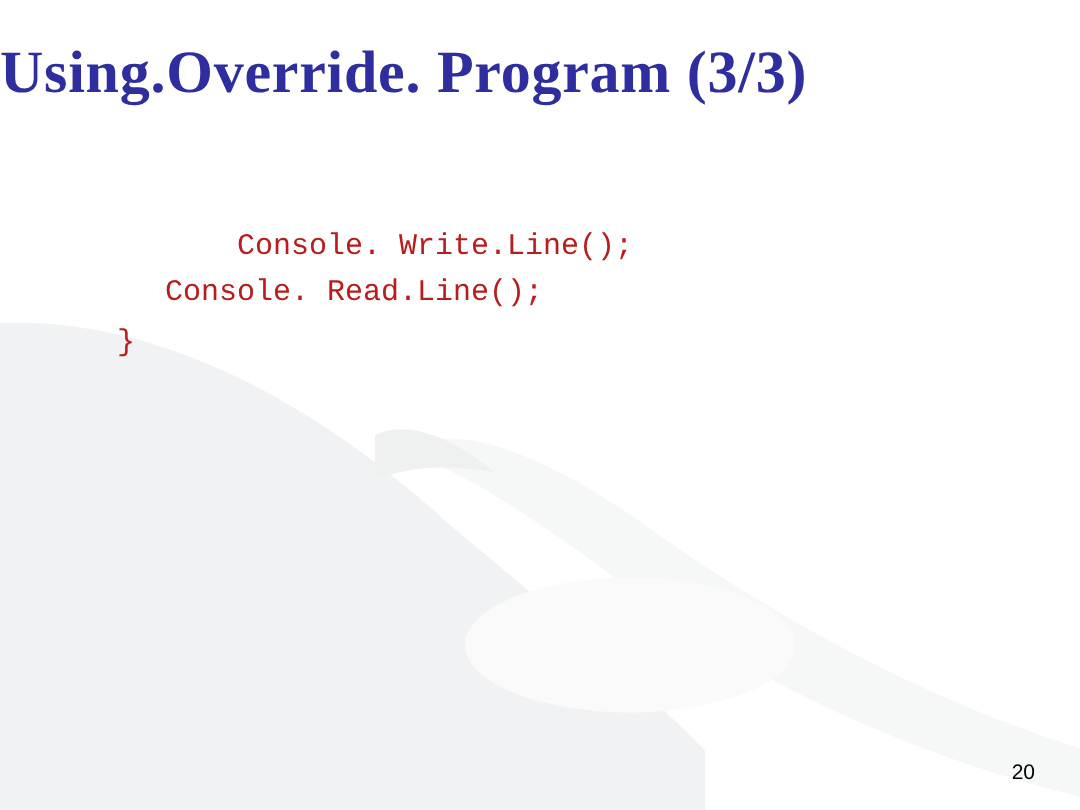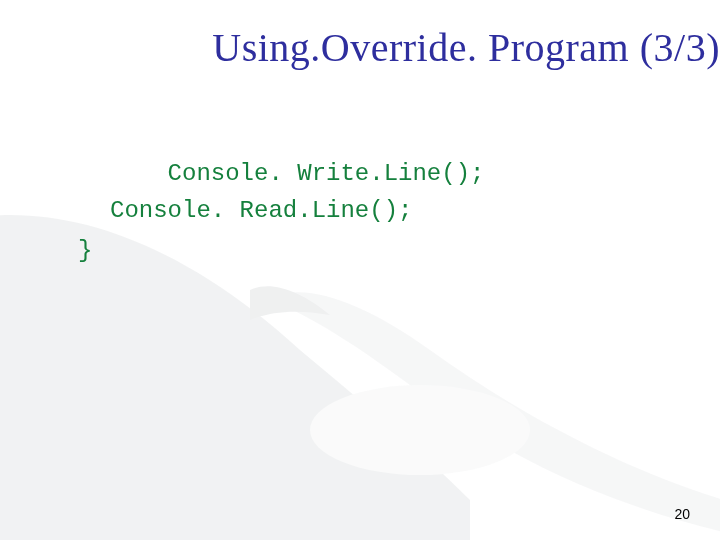--- a/index.html
+++ b/index.html
@@ -25,34 +25,34 @@
     pointer-events: none;
     opacity: 0.55;
   }
   .bg-art svg { width: 100%; height: 100%; display: block; }
 
   .title {
     position: absolute;
     top: 24px;
     left: 0;
     right: 0;
-    text-align: right;
+    text-align: left;
     font-size: 40px;
-    font-weight: normal;
+    font-weight: bold;
     color: #2e2e9e;
     letter-spacing: 0.5px;
   }
   .code {
     position: absolute;
     top: 118px;
     left: 110px;
     font-family: "Courier New", Courier, monospace;
-    font-size: 24px;
+    font-size: 20px;
     line-height: 1.55;
-    color: #15803d;
+    color: #b91c1c;
     white-space: pre;
   }
   .code .brace {
     display: block;
     margin-left: -32px;
     margin-top: 2px;
   }
   .pagenum {
     position: absolute;
     right: 30px;

